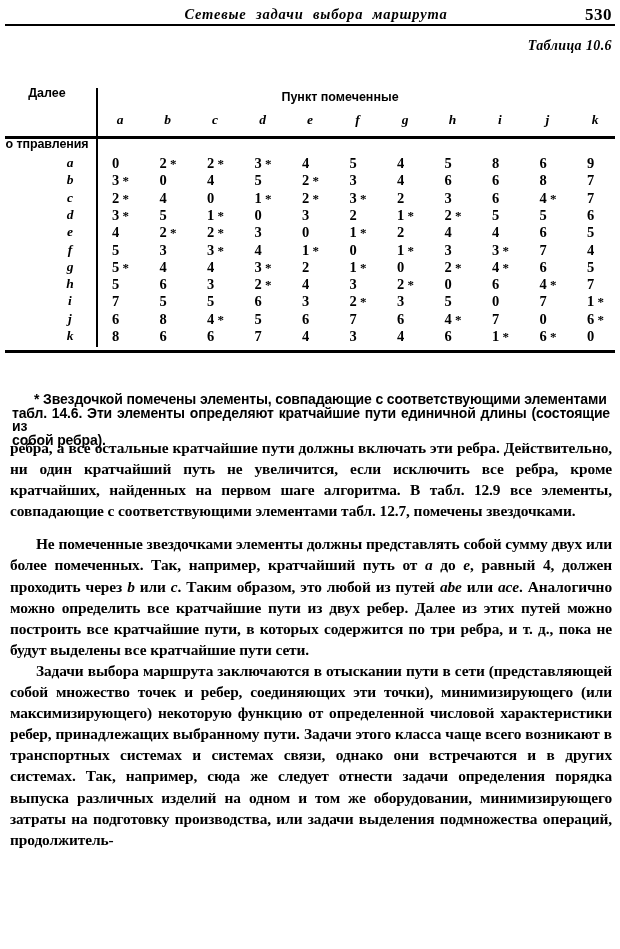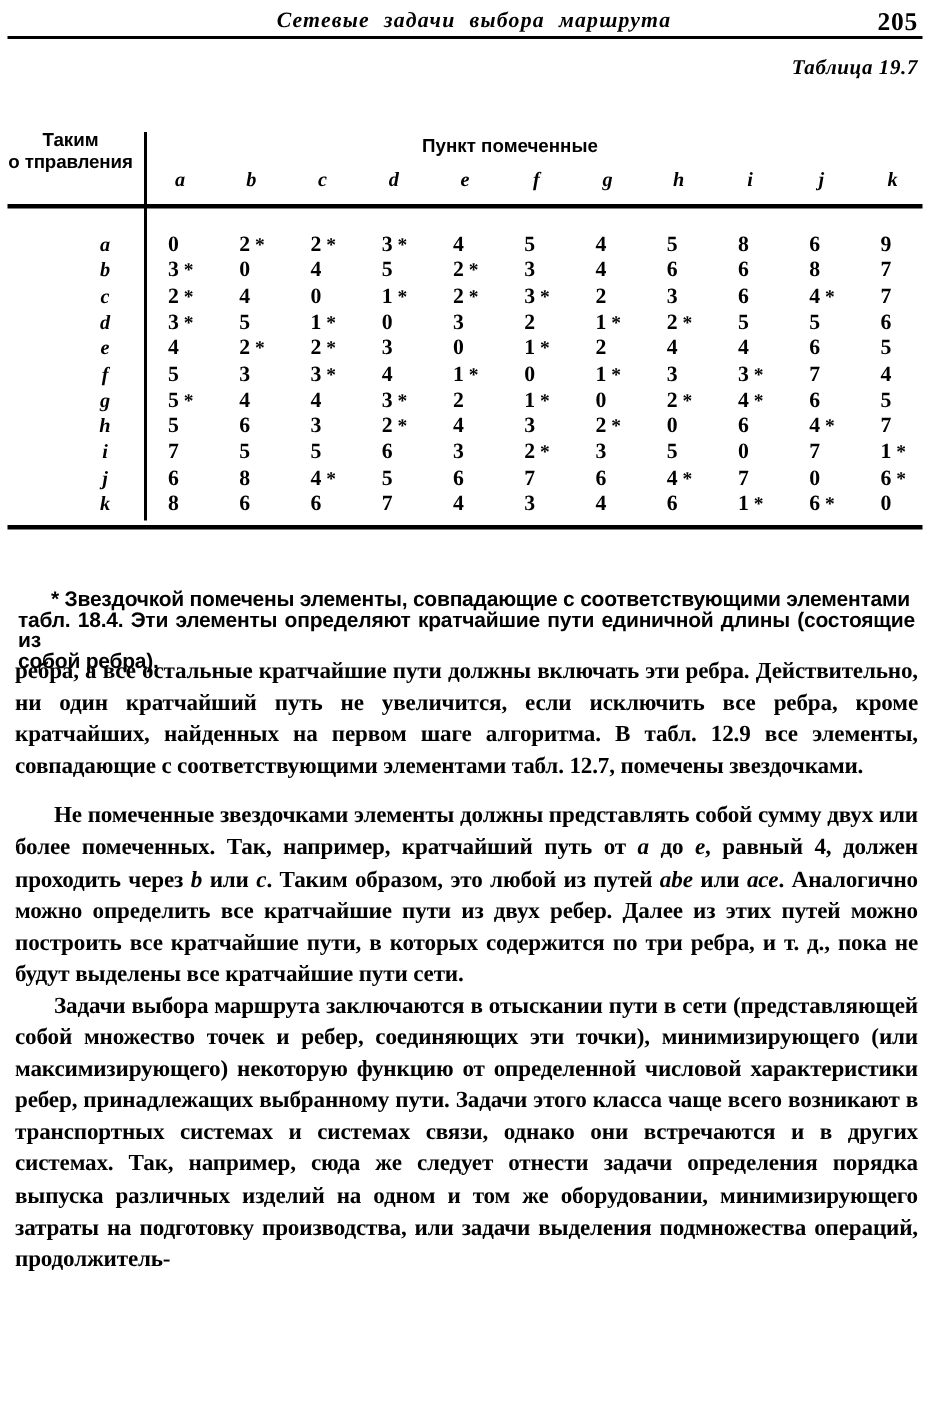--- a/index.html
+++ b/index.html
@@ -119,21 +119,21 @@
     position: absolute;
     left: 0;
     top: 2px;
     width: 94px;
     text-align: center;
     font-weight: 700;
     font-size: 12.5px;
     line-height: 15px;
     font-family: "Liberation Sans", "DejaVu Sans", sans-serif;
   }
-  .stub-head .l2 { letter-spacing: -0.1px; }
+  .stub-head .l2 { letter-spacing: -0.1px; margin-top: 36px; }
 
   .dest-head {
     position: absolute;
     left: 250px;
     width: 180px;
     top: 6px;
     text-align: center;
     font-weight: 700;
     font-size: 12.5px;
     font-family: "Liberation Sans", "DejaVu Sans", sans-serif;
@@ -217,33 +217,33 @@
   }
   .gap-before { margin-top: 12px; }
 </style>
 </head>
 <body>
 
 <div class="page">
 
   <div class="runhead">
     <div class="runhead-title">Сетевые задачи выбора маршрута</div>
-    <div class="runhead-page">205</div>
+    <div class="runhead-page">530</div>
   </div>
   <div class="runhead-rule"></div>
 
-  <div class="tbl-number">Таблица 19.7</div>
+  <div class="tbl-number">Таблица 10.6</div>
 
   <div class="matrix">
     <div class="vrule"></div>
     <div class="hrule-top"></div>
     <div class="hrule-bottom"></div>
 
     <div class="stub-head">
-      <div class="l1">Таким</div>
+      <div class="l1">Далее</div>
       <div class="l2">о тправления</div>
     </div>
 
     <div class="dest-head">Пункт помеченные</div>
 
     <div id="colheads">
         <div class="colhead" style="left: 100px;">a</div>
         <div class="colhead" style="left: 147.5px;">b</div>
         <div class="colhead" style="left: 195px;">c</div>
         <div class="colhead" style="left: 242.5px;">d</div>
@@ -388,21 +388,21 @@
         <div class="cell" style="left: 397px; top: 244px;">4</div>
         <div class="cell" style="left: 444.5px; top: 244px;">6</div>
         <div class="cell" style="left: 492px; top: 244px;">1<span class="star"> *</span></div>
         <div class="cell" style="left: 539.5px; top: 244px;">6<span class="star"> *</span></div>
         <div class="cell" style="left: 587px; top: 244px;">0</div>
       </div>
   </div>
 
   <div class="footnote">
     <div class="fn-indent">* Звездочкой помечены элементы, совпадающие с соответствующими элементами</div>
-    <div>табл. 18.4. Эти элементы определяют кратчайшие пути единичной длины (состоящие из</div>
+    <div>табл. 14.6. Эти элементы определяют кратчайшие пути единичной длины (состоящие из</div>
     <div>собой ребра).</div>
   </div>
 
   <div class="body">
     <p class="para">ребра, а все остальные кратчайшие пути должны включать эти ребра. Действительно, ни один кратчайший путь не увеличится, если исключить все ребра, кроме кратчайших, найденных на первом шаге алгоритма. В табл. 12.9 все элементы, совпадающие с соответствующими элементами табл. 12.7, помечены звездочками.</p>
 
     <p class="para indent gap-before"><span>Не помеченные звездочками элементы должны представлять собой сумму двух или более помеченных. Так, например, кратчайший путь от </span><i>a</i><span> до </span><i>e</i><span>, равный 4, должен проходить через </span><i>b</i><span> или </span><i>c</i><span>. Таким образом, это любой из путей </span><i>abe</i><span> или </span><i>ace</i><span>. Аналогично можно определить все кратчайшие пути из двух ребер. Далее из этих путей можно построить все кратчайшие пути, в которых содержится по три ребра, и т. д., пока не будут выделены все кратчайшие пути сети.</span></p>
 
 
     <p class="para indent">Задачи выбора маршрута заключаются в отыскании пути в сети (представляющей собой множество точек и ребер, соединяющих эти точки), минимизирующего (или максимизирующего) некоторую функцию от определенной числовой характеристики ребер, принадлежащих выбранному пути. Задачи этого класса чаще всего возникают в транспортных системах и системах связи, однако они встречаются и в других системах. Так, например, сюда же следует отнести задачи определения порядка выпуска различных изделий на одном и том же оборудовании, минимизирующего затраты на подготовку производства, или задачи выделения подмножества операций, продолжитель-</p>

